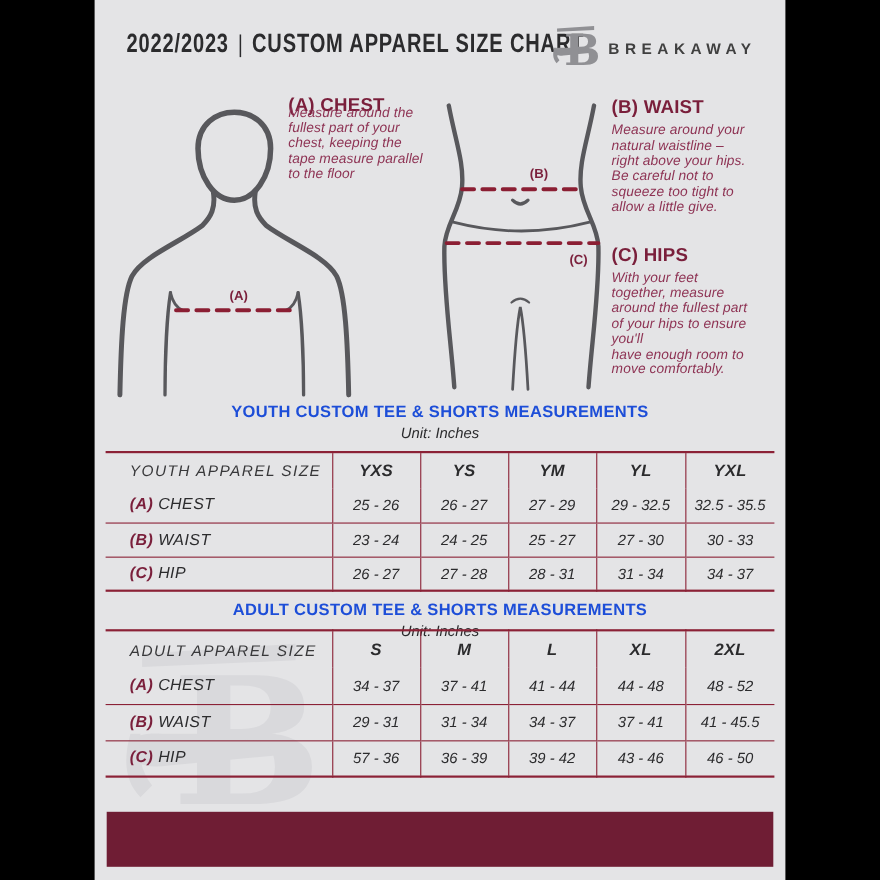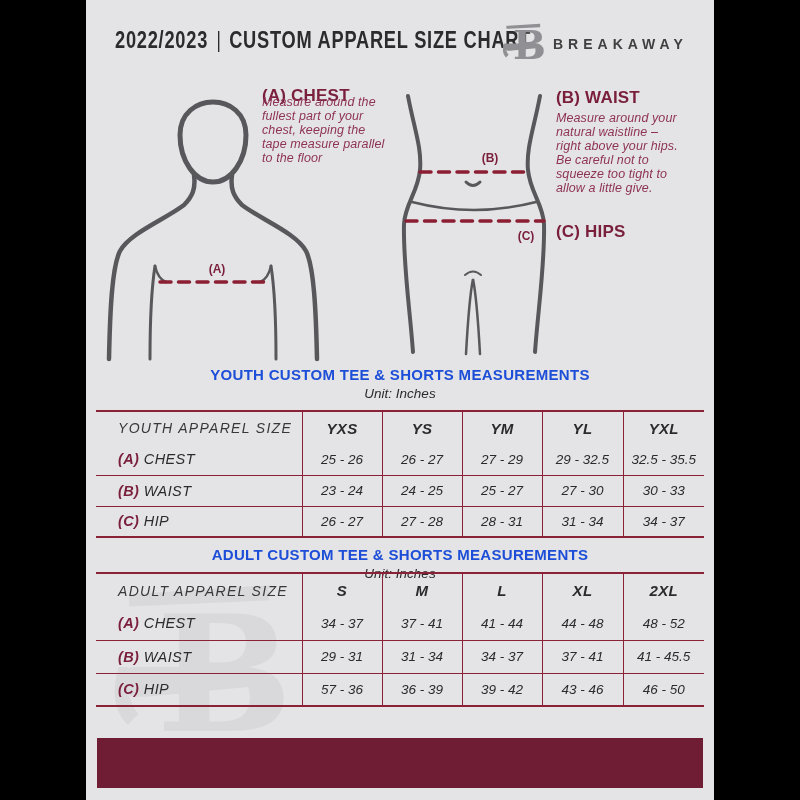--- a/index.html
+++ b/index.html
@@ -116,20 +116,27 @@
 
     <div class="measure-heading" style="left:470px;top:88px;">(B) WAIST</div>
     <div class="measure-body" style="left:470px;top:112px;">Measure around your
 natural waistline –
 right above your hips.
 Be careful not to
 squeeze too tight to
 allow a little give.</div>
 
     <div class="measure-heading" style="left:470px;top:222px;">(C) HIPS</div>
+    <div class="measure-body" style="left:470px;top:246px;">With your feet
+together, measure
+around the fullest part
+of your hips to ensure
+you'll
+have enough room to
+move comfortably.</div>
 
     <div class="section-title" style="top:366px;">YOUTH CUSTOM TEE &amp; SHORTS MEASUREMENTS</div>
     <div class="section-unit" style="top:386px;">Unit: Inches</div>
 
     <table class="size-table yt" style="top:410px;">
       <colgroup>
           <col style="width:206px">
           <col style="width:80px">
           <col style="width:80px">
           <col style="width:80px">

